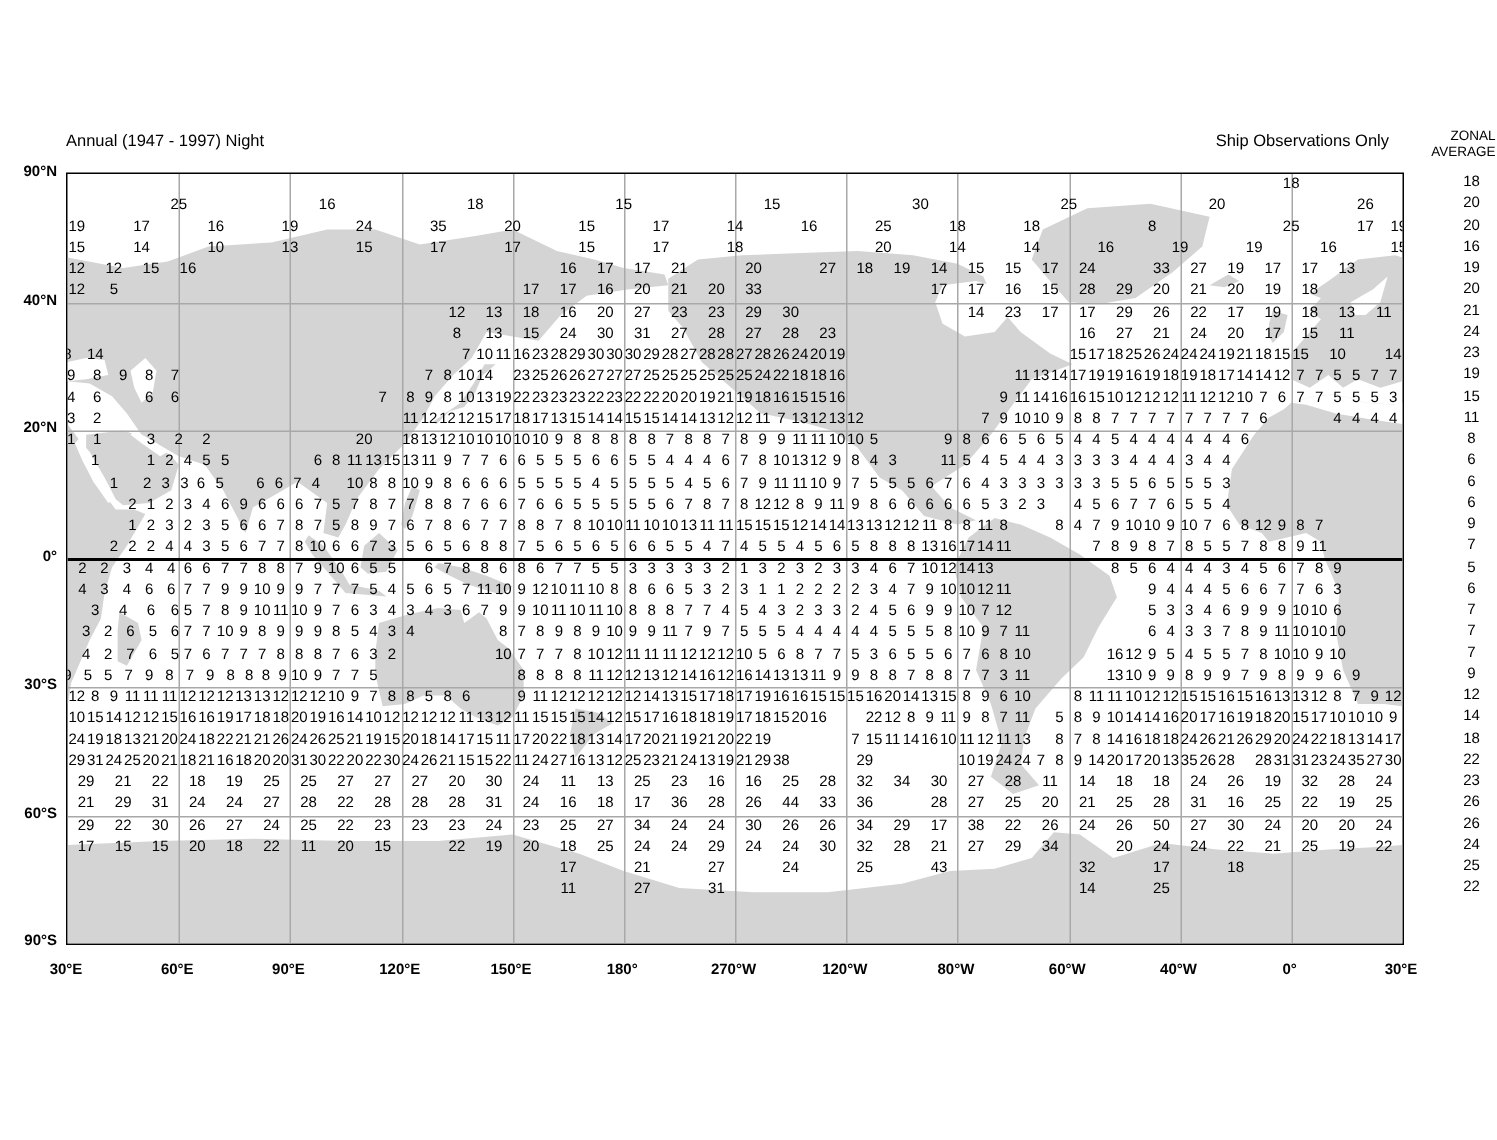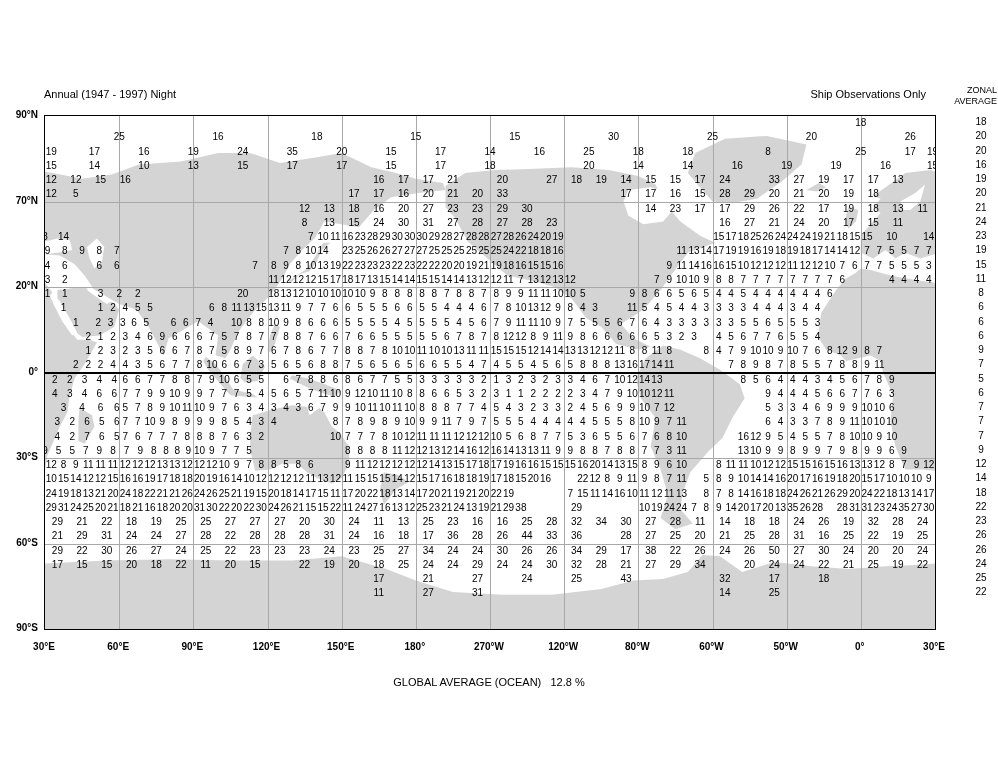--- a/index.html
+++ b/index.html
@@ -1513,39 +1513,39 @@
       <span class="cell" style="left: 729.3px; top: 463.1px;">17</span>
       <span class="cell" style="left: 778.8px; top: 463.1px;">18</span>
       <span class="cell" style="left: 333.8px; top: 477.4px;">11</span>
       <span class="cell" style="left: 383.2px; top: 477.4px;">27</span>
       <span class="cell" style="left: 432.6px; top: 477.4px;">31</span>
       <span class="cell" style="left: 679.9px; top: 477.4px;">14</span>
       <span class="cell" style="left: 729.3px; top: 477.4px;">25</span>
     </div>
   <div class="abs" id="lat-axis" style="left:0;top:115px;width:40px;height:513px;">
       <div class="lat-label" style="top: 0px;">90°N</div>
-      <div class="lat-label" style="top: 85.5px;">70°N</div>
+      <div class="lat-label" style="top: 85.5px;">40°N</div>
       <div class="lat-label" style="top: 171px;">20°N</div>
       <div class="lat-label" style="top: 256.5px;">0°</div>
       <div class="lat-label" style="top: 342px;">30°S</div>
       <div class="lat-label" style="top: 427.5px;">60°S</div>
       <div class="lat-label" style="top: 513px;">90°S</div>
     </div>
   <div class="abs" id="lon-axis" style="left:0;top:641px;width:998px;height:14px;">
       <div class="lon-label" style="left: 44px; top: 0px;">30°E</div>
       <div class="lon-label" style="left: 118.2px; top: 0px;">60°E</div>
       <div class="lon-label" style="left: 192.3px; top: 0px;">90°E</div>
       <div class="lon-label" style="left: 266.5px; top: 0px;">120°E</div>
       <div class="lon-label" style="left: 340.7px; top: 0px;">150°E</div>
       <div class="lon-label" style="left: 414.8px; top: 0px;">180°</div>
       <div class="lon-label" style="left: 489px; top: 0px;">270°W</div>
       <div class="lon-label" style="left: 563.2px; top: 0px;">120°W</div>
       <div class="lon-label" style="left: 637.3px; top: 0px;">80°W</div>
       <div class="lon-label" style="left: 711.5px; top: 0px;">60°W</div>
-      <div class="lon-label" style="left: 785.7px; top: 0px;">50°W</div>
+      <div class="lon-label" style="left: 785.7px; top: 0px;">40°W</div>
       <div class="lon-label" style="left: 859.8px; top: 0px;">0°</div>
       <div class="lon-label" style="left: 934px; top: 0px;">30°E</div>
     </div>
   <div class="abs" id="zonal-col" style="left:0;top:0;width:998px;height:760px;pointer-events:none;">
       <span class="zonal-val" style="left: 981px; top: 122.1px;">18</span>
       <span class="zonal-val" style="left: 981px; top: 136.4px;">20</span>
       <span class="zonal-val" style="left: 981px; top: 150.6px;">20</span>
       <span class="zonal-val" style="left: 981px; top: 164.9px;">16</span>
       <span class="zonal-val" style="left: 981px; top: 179.1px;">19</span>
       <span class="zonal-val" style="left: 981px; top: 193.4px;">20</span>
@@ -1572,14 +1572,13 @@
       <span class="zonal-val" style="left: 981px; top: 492.6px;">18</span>
       <span class="zonal-val" style="left: 981px; top: 506.9px;">22</span>
       <span class="zonal-val" style="left: 981px; top: 521.1px;">23</span>
       <span class="zonal-val" style="left: 981px; top: 535.4px;">26</span>
       <span class="zonal-val" style="left: 981px; top: 549.6px;">26</span>
       <span class="zonal-val" style="left: 981px; top: 563.9px;">24</span>
       <span class="zonal-val" style="left: 981px; top: 578.1px;">25</span>
       <span class="zonal-val" style="left: 981px; top: 592.4px;">22</span>
     </div>
 
-  <div class="abs" id="global-line">GLOBAL AVERAGE (OCEAN)   12.8 %</div>
 </div>
 
 </body></html>

